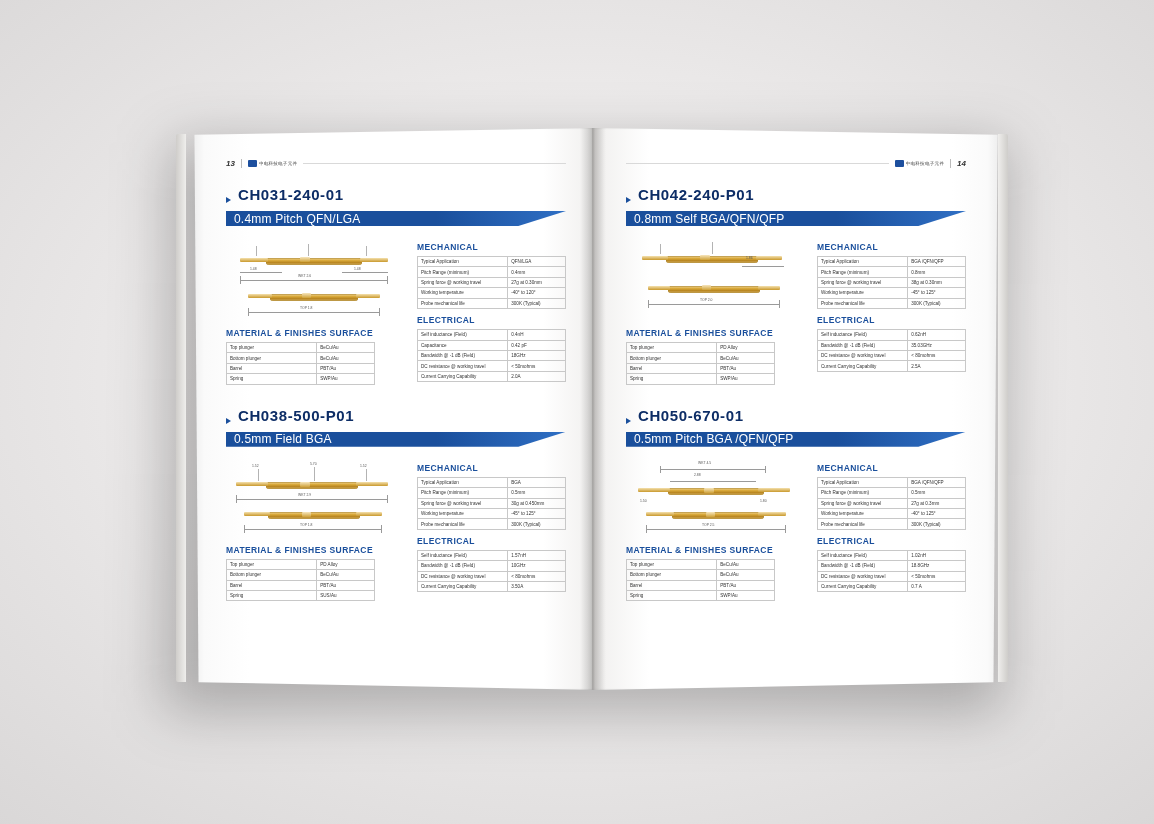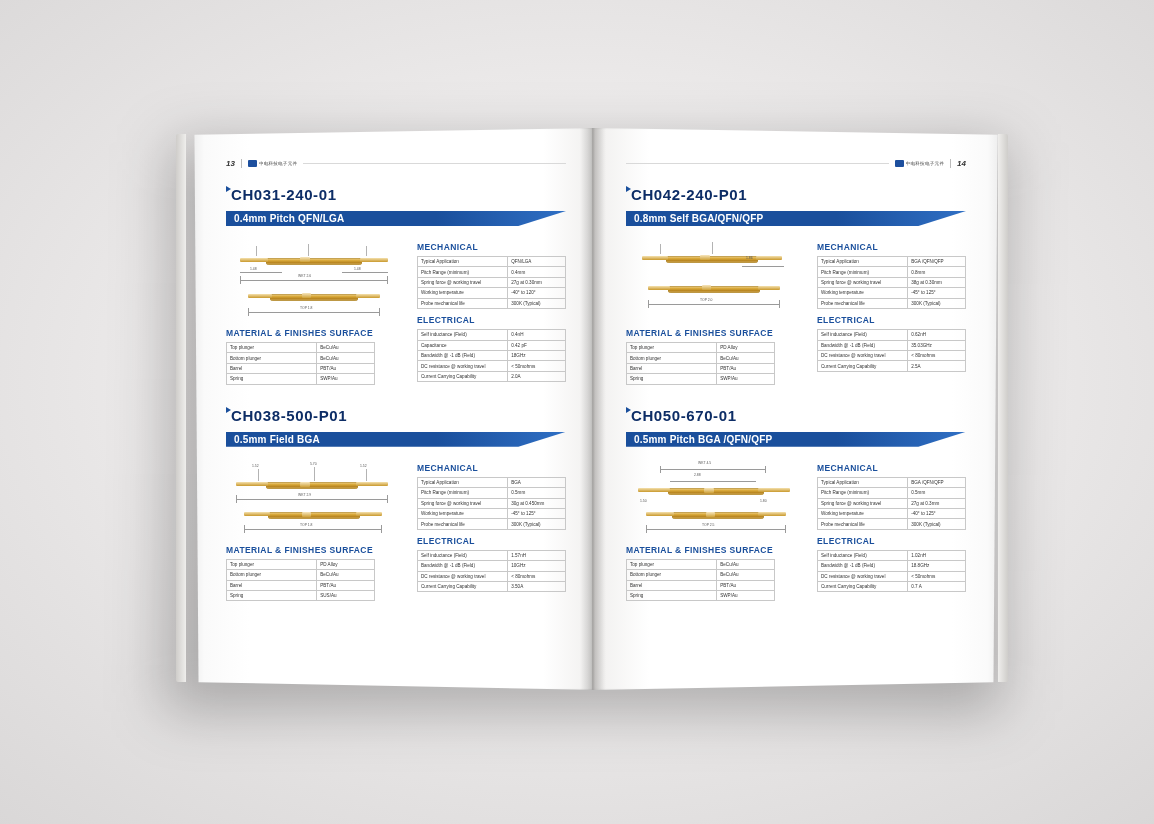--- a/index.html
+++ b/index.html
@@ -64,30 +64,30 @@
   .pg-head.right-h{justify-content:flex-end;gap:6px;}
   .pg-num{font-weight:bold;font-style:italic;color:#333;font-size:8px;}
   .logo{display:inline-flex;align-items:center;gap:2px;}
   .logo-mark{width:9px;height:7px;background:#1d4f9e;border-radius:1px;display:inline-block;}
   .logo-txt{font-size:4.6px;color:#3a3a3a;letter-spacing:0.2px;white-space:nowrap;}
   .head-rule{flex:1;height:1px;background:#d9d9d9;}
   .vbar{width:1px;height:9px;background:#bbb;}
 
   
   .product{margin-top:16px;}
-  .prod-title-row{display:flex;align-items:flex-start;}
+  .prod-title-row{display:flex;align-items:flex-end;gap:7px;}
   .tri{width:0;height:0;border-left:5px solid #1a4f9c;border-top:3.5px solid transparent;border-bottom:3.5px solid transparent;}
   .prod-title{font-size:15px;font-weight:bold;color:#0d2d66;letter-spacing:0.6px;}
   .ribbon{
     position:relative;margin-top:8px;height:15px;width:100%;
     background:linear-gradient(90deg,#1a4f9c 0%, #1a4f9c 62%, #2f6fc4 100%);
     clip-path:polygon(0 0, 100% 0, 86% 100%, 0 100%);
     display:flex;align-items:center;
   }
-  .ribbon span{color:#fff;font-size:10px;font-weight:bold;padding-left:8px;letter-spacing:0.2px;}
+  .ribbon span{color:#fff;font-size:12px;font-weight:normal;padding-left:8px;letter-spacing:0.2px;}
 
   .cols{display:flex;gap:12px;margin-top:10px;}
   .colL{width:172px;}
   .colR{width:172px;margin-left:30px;}
 
   
   .draw{height:82px;position:relative;margin:4px 0 2px 0;}
   .draw2{height:78px;position:relative;margin:4px 0 2px 0;}
   .pin{position:absolute;}
   .pin .barrel{position:absolute;height:7px;border-radius:3px;

